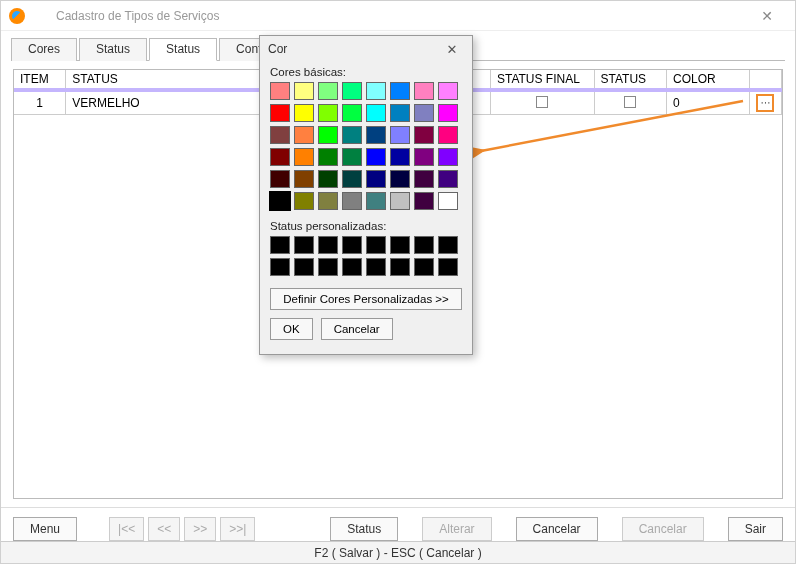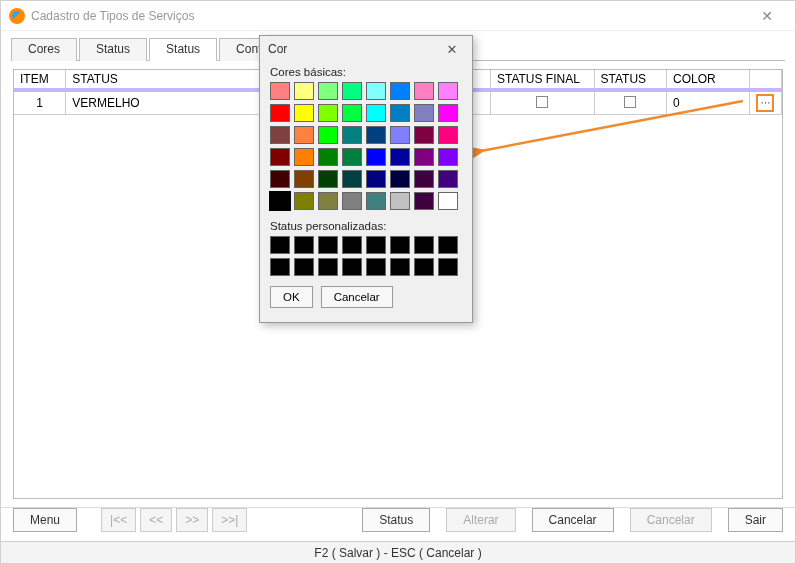--- a/index.html
+++ b/index.html
@@ -35,21 +35,21 @@
     background: #ff8a00;
     border-radius: 50%;
     position: relative;
   }
   .titlebar .app-icon::after {
     content:"";
     position:absolute; left:3px; top:3px;
     width:10px; height:10px; border-radius:50%;
     background: linear-gradient(135deg,#2aa6ff 50%, transparent 50%);
   }
-  .titlebar .title-text { flex:1; }
+  .titlebar .title-text { flex:1;margin-left:25px; }
   .titlebar .close-x {
     width: 40px; text-align:center;
     color:#888; font-size:14px; cursor:pointer;
   }
   .tabs {
     display:flex;
     margin: 6px 10px 0 10px;
     border-bottom: 1px solid #bbb;
     height: 24px;
   }
@@ -110,23 +110,23 @@
     font-size:10px;
     color:#333;
     line-height:1;
     cursor:pointer;
   }
   .bottom-bar {
     position:absolute;
     left:0; right:0; bottom:22px;
     height: 34px;
     display:flex;
-    align-items:flex-start;
+    align-items:flex-end;
     padding: 0 12px;
-    gap: 16px;
+    gap: 24px;
     border-top:1px solid #ddd;
   }
   .btn {
     height: 24px;
     padding: 0 16px;
     border: 1px solid #aaa;
     background: #fafafa;
     font-size: 12px;
     color:#333;
     cursor:pointer;
@@ -352,20 +352,21 @@
         <div class="swatch" style="background: rgb(0, 0, 0);"></div>
         <div class="swatch" style="background: rgb(0, 0, 0);"></div>
         <div class="swatch" style="background: rgb(0, 0, 0);"></div>
         <div class="swatch" style="background: rgb(0, 0, 0);"></div>
         <div class="swatch" style="background: rgb(0, 0, 0);"></div>
         <div class="swatch" style="background: rgb(0, 0, 0);"></div>
         <div class="swatch" style="background: rgb(0, 0, 0);"></div>
         <div class="swatch" style="background: rgb(0, 0, 0);"></div>
         <div class="swatch" style="background: rgb(0, 0, 0);"></div>
       </div>
+    <button class="dlg-btn wide">Definir Cores Personalizadas &gt;&gt;</button>
     <div class="dlg-actions">
       <button class="dlg-btn">OK</button>
       <button class="dlg-btn">Cancelar</button>
     </div>
   </div>
 
   <svg class="arrow-svg" viewBox="0 0 290 70">
     <defs>
       <marker id="arrowhead" markerWidth="10" markerHeight="8" refX="2" refY="4" orient="auto">
         <polygon points="10 0, 0 4, 10 8" fill="#f08a2c"></polygon>

